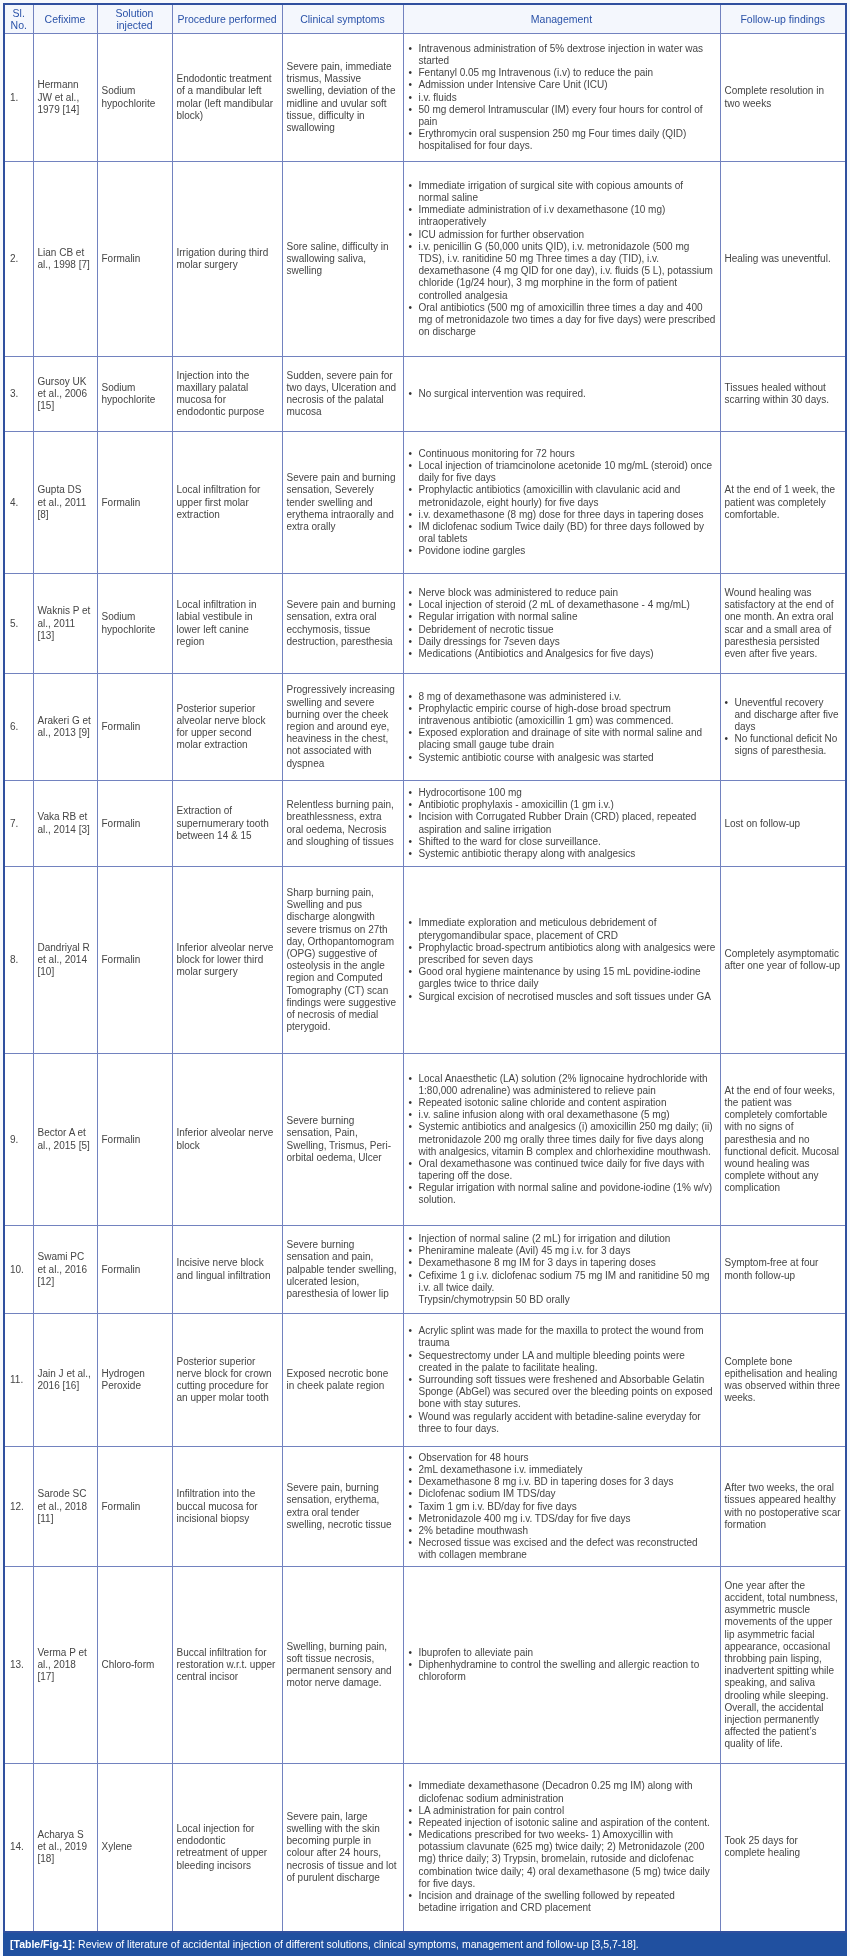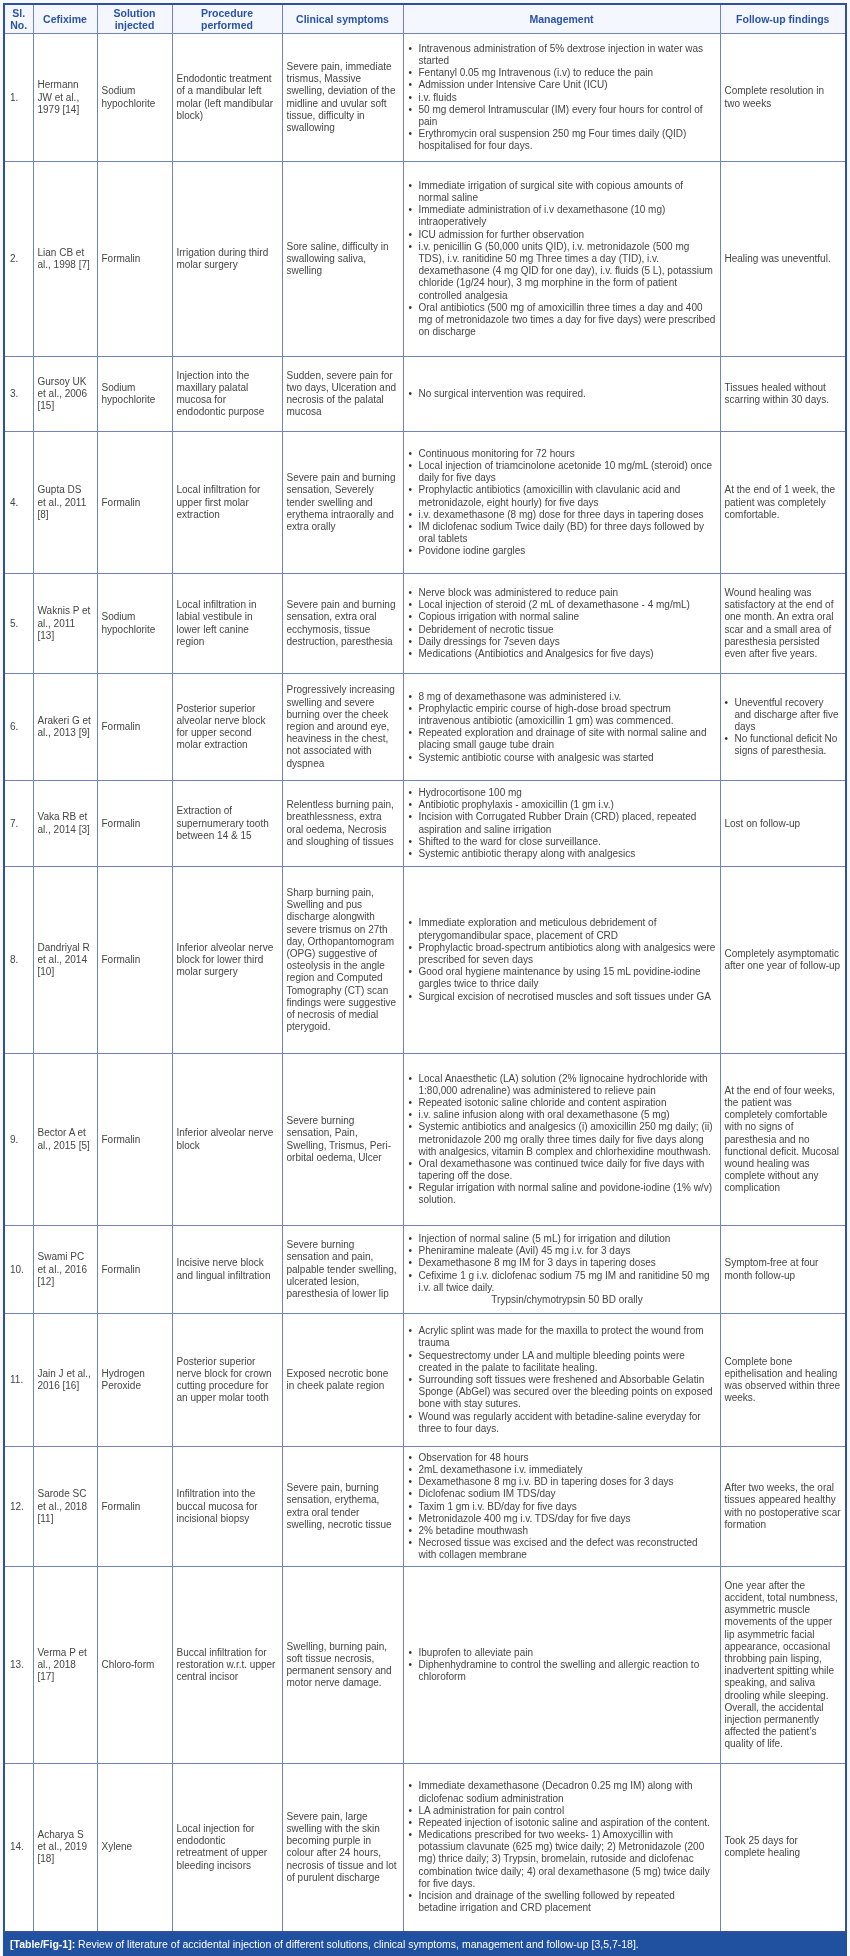--- a/index.html
+++ b/index.html
@@ -1,25 +1,25 @@
 <!DOCTYPE html>
 <html><head>
 <meta charset="utf-8">
 <style>
   html,body{margin:0;padding:0;}
   body{background:#eef2f9;font-family:"Liberation Sans",sans-serif;}
   .page{width:850px;height:1956px;background:#f7f9fd;box-sizing:border-box;padding:3px;position:relative;}
   table.litreview{border-collapse:collapse;width:844px;table-layout:fixed;border:2px solid #30509f;background:#ffffff;}
   th,td{border:1px solid #7282bf;box-sizing:border-box;overflow:hidden;}
-  th{color:#2a52a8;font-weight:bold;font-size:10.5px;line-height:1.15;padding:2px 3px;text-align:center;vertical-align:middle;background:#f4f7fd;}
+  th{color:#2a52a8;font-weight:normal;font-size:10.5px;line-height:1.15;padding:2px 3px;text-align:center;vertical-align:middle;background:#f4f7fd;}
   td{font-size:10px;line-height:1.22;color:#454545;padding:3px 4px;vertical-align:middle;text-align:left;}
   td.sl{padding-left:5px;}
   .bullet{position:relative;padding-left:11px;margin:0;}
   .bullet::before{content:"\2022";position:absolute;left:1px;top:0;color:#333;}
-  .note{padding-left:11px;text-align:center;}
+  .note{padding-left:11px;}
   .fu-b{position:relative;padding-left:10px;}
   .fu-b::before{content:"\2022";position:absolute;left:0;top:0;color:#333;}
   .caption{width:844px;background:#2050a0;color:#ffffff;font-size:10.5px;line-height:1.3;padding:5px 7px;box-sizing:border-box;margin-top:0;}
   .caption .cap-label{font-weight:bold;margin-top:36px;}
 </style>
 </head>
 <body>
 
 <div class="page">
   <table class="litreview">
@@ -104,37 +104,37 @@
         </tr>
         <tr style="height: 100px;">
           <td class="sl">5.</td>
           <td>Waknis P et al., 2011 [13]</td>
           <td>Sodium hypochlorite</td>
           <td>Local infiltration in labial vestibule in lower left canine region</td>
           <td>Severe pain and burning sensation, extra oral ecchymosis, tissue destruction, paresthesia</td>
           <td>
             <div class="bullet">Nerve block was administered to reduce pain</div>
             <div class="bullet">Local injection of steroid (2 mL of dexamethasone - 4 mg/mL)</div>
-            <div class="bullet">Copious irrigation with normal saline</div>
+            <div class="bullet">Regular irrigation with normal saline</div>
             <div class="bullet">Debridement of necrotic tissue</div>
             <div class="bullet">Daily dressings for 7seven days</div>
             <div class="bullet">Medications (Antibiotics and Analgesics for five days)</div>
           </td>
           <td>Wound healing was satisfactory at the end of one month. An extra oral scar and a small area of paresthesia persisted even after five years.</td>
         </tr>
         <tr style="height: 107px;">
           <td class="sl">6.</td>
           <td>Arakeri G et al., 2013 [9]</td>
           <td>Formalin</td>
           <td>Posterior superior alveolar nerve block for upper second molar extraction</td>
           <td>Progressively increasing swelling and severe burning over the cheek region and around eye, heaviness in the chest, not associated with dyspnea</td>
           <td>
             <div class="bullet">8 mg of dexamethasone was administered i.v.</div>
             <div class="bullet">Prophylactic empiric course of high-dose broad spectrum intravenous antibiotic (amoxicillin 1 gm) was commenced.</div>
-            <div class="bullet">Repeated exploration and drainage of site with normal saline and placing small gauge tube drain</div>
+            <div class="bullet">Exposed exploration and drainage of site with normal saline and placing small gauge tube drain</div>
             <div class="bullet">Systemic antibiotic course with analgesic was started</div>
           </td>
           <td>
             <div class="fu-b">Uneventful recovery and discharge after five days</div>
             <div class="fu-b">No functional deficit No signs of paresthesia.</div>
           </td>
         </tr>
         <tr style="height: 86px;">
           <td class="sl">7.</td>
           <td>Vaka RB et al., 2014 [3]</td>
@@ -180,21 +180,21 @@
           </td>
           <td>At the end of four weeks, the patient was completely comfortable with no signs of paresthesia and no functional deficit. Mucosal wound healing was complete without any complication</td>
         </tr>
         <tr style="height: 88px;">
           <td class="sl">10.</td>
           <td>Swami PC et al., 2016 [12]</td>
           <td>Formalin</td>
           <td>Incisive nerve block and lingual infiltration</td>
           <td>Severe burning sensation and pain, palpable tender swelling, ulcerated lesion, paresthesia of lower lip</td>
           <td>
-            <div class="bullet">Injection of normal saline (5 mL) for irrigation and dilution</div>
+            <div class="bullet">Injection of normal saline (2 mL) for irrigation and dilution</div>
             <div class="bullet">Pheniramine maleate (Avil) 45 mg i.v. for 3 days</div>
             <div class="bullet">Dexamethasone 8 mg IM for 3 days in tapering doses</div>
             <div class="bullet">Cefixime 1 g i.v. diclofenac sodium 75 mg IM and ranitidine 50 mg i.v. all twice daily.</div>
             <div class="note">Trypsin/chymotrypsin 50 BD orally</div>
           </td>
           <td>Symptom-free at four month follow-up</td>
         </tr>
         <tr style="height: 133px;">
           <td class="sl">11.</td>
           <td>Jain J et al., 2016 [16]</td>

